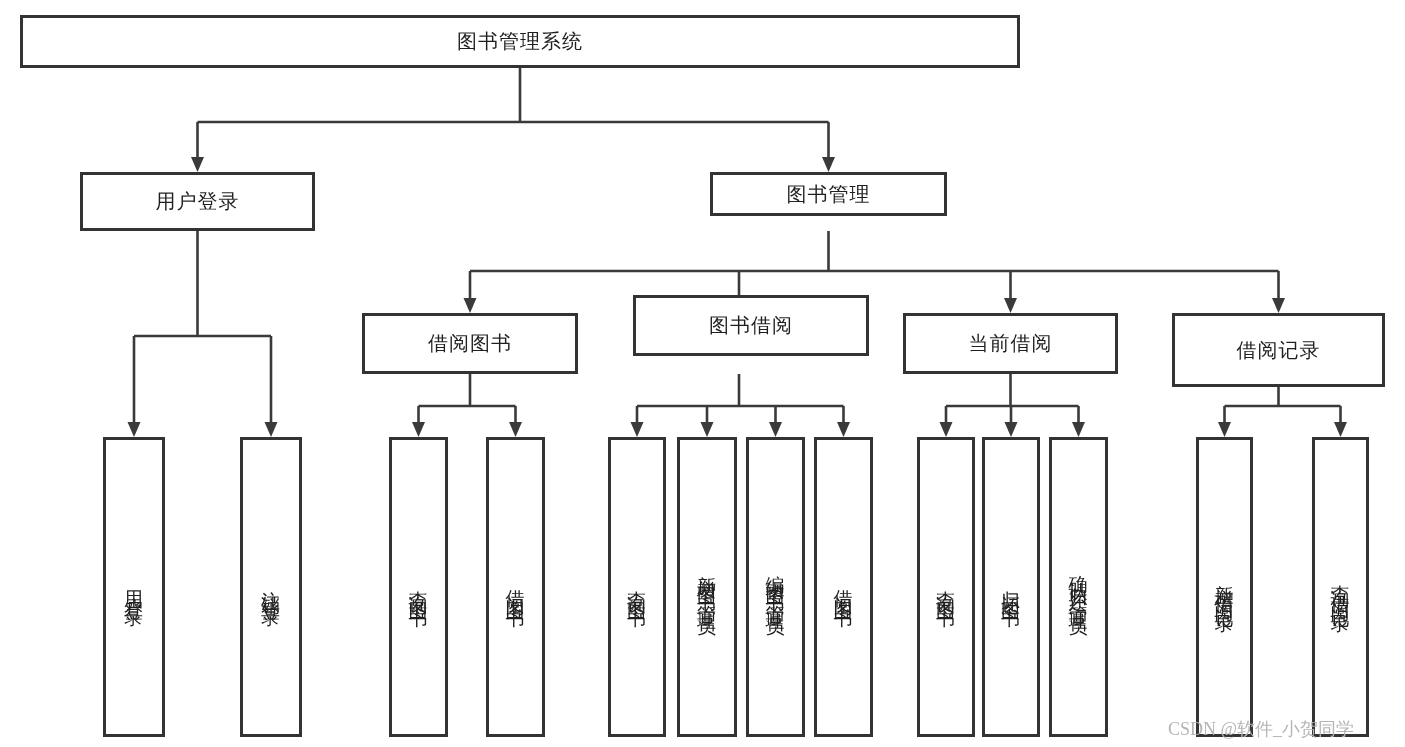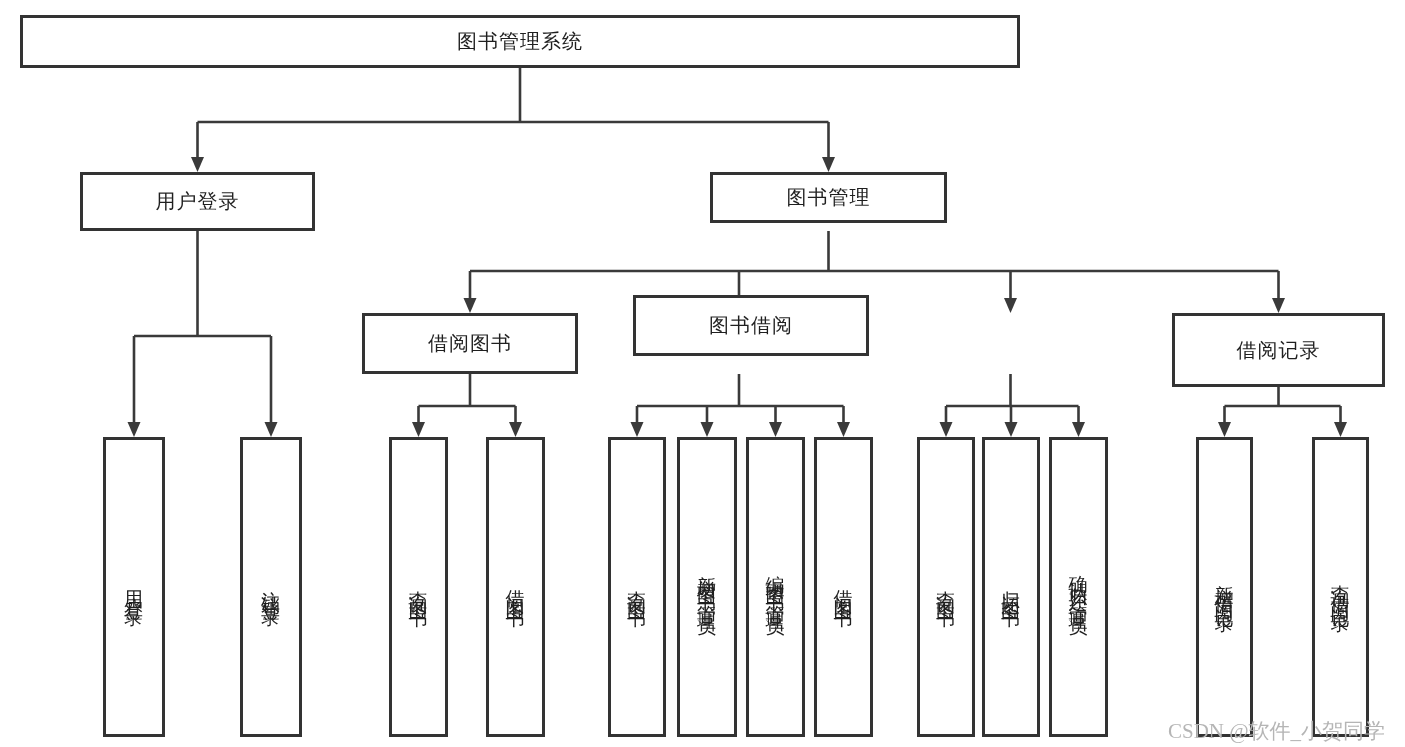--- a/index.html
+++ b/index.html
@@ -20,21 +20,21 @@
     position:absolute; box-sizing:border-box; border:3px solid var(--box-border);
     background:#fff; display:flex; align-items:center; justify-content:center;
     top:437px; height:300px;
   }
   .vbox .vlbl{
     writing-mode:vertical-rl; text-orientation:mixed;
     font-size:19px; letter-spacing:6px; line-height:1; color:var(--text);
     white-space:nowrap;
   }
   .watermark{
-    position:absolute; left:1168px; top:717px; font-size:21px;
+    position:absolute; left:1168px; top:717px; font-size:18px;
     color:var(--watermark); z-index:10; white-space:nowrap;
   }
 </style>
 </head>
 <body>
 
 <div class="canvas">
 
   <svg id="connectors" viewBox="0 0 1405 747" xmlns="http://www.w3.org/2000/svg">
       <path d="M520,68 V122 M197.5,122 H828.5 M197.5,122 V160 M828.5,122 V160 M197.5,231 V336 M134,336 H271 M134,336 V425 M271,336 V425 M828.5,231 V271 M470,271 H1278.5 M470,271 V301 M739,271 V301 M1010.5,271 V301 M1278.5,271 V301 M470,374 V406 M418.5,406 H515.5 M418.5,406 V425 M515.5,406 V425 M739,374 V406 M637,406 H843.5 M637,406 V425 M707,406 V425 M775.5,406 V425 M843.5,406 V425 M1010.5,374 V406 M946,406 H1078.5 M946,406 V425 M1011,406 V425 M1078.5,406 V425 M1278.5,374 V406 M1224.5,406 H1340.5 M1224.5,406 V425 M1340.5,406 V425" fill="none" stroke="#3a3a3a" stroke-width="2.6"></path>
@@ -59,29 +59,32 @@
       <polygon points="1334,422 1347,422 1340.5,437" fill="#3a3a3a"></polygon>
     </svg>
 
   <div class="hbox" style="left:20px;top:15px;width:1000px;height:53px">
     <span class="lbl">图书管理系统</span>
   </div>
 
   <div class="hbox" style="left:80px;top:172px;width:235px;height:59px">
     <span class="lbl">用户登录</span>
   </div>
-  <div class="hbox" style="left:710px;top:172px;width:237px;height:51px">
+  <div class="hbox" style="left:710px;top:172px;width:237px;height:44px">
     <span class="lbl">图书管理</span>
   </div>
 
   <div class="hbox" style="left:362px;top:313px;width:216px;height:61px">
     <span class="lbl">借阅图书</span>
   </div>
   <div class="hbox" style="left:633px;top:295px;width:236px;height:61px">
     <span class="lbl">图书借阅</span>
+  </div>
+  <div class="hbox" style="left:903px;top:313px;width:215px;height:61px">
+    <span class="lbl">当前借阅</span>
   </div>
   <div class="hbox" style="left:1172px;top:313px;width:213px;height:74px">
     <span class="lbl">借阅记录</span>
   </div>
 
   <div class="vbox" style="left:103px;width:62px">
     <span class="vlbl">用户登录</span>
   </div>
   <div class="vbox" style="left:240px;width:62px">
     <span class="vlbl">注销登录</span>

